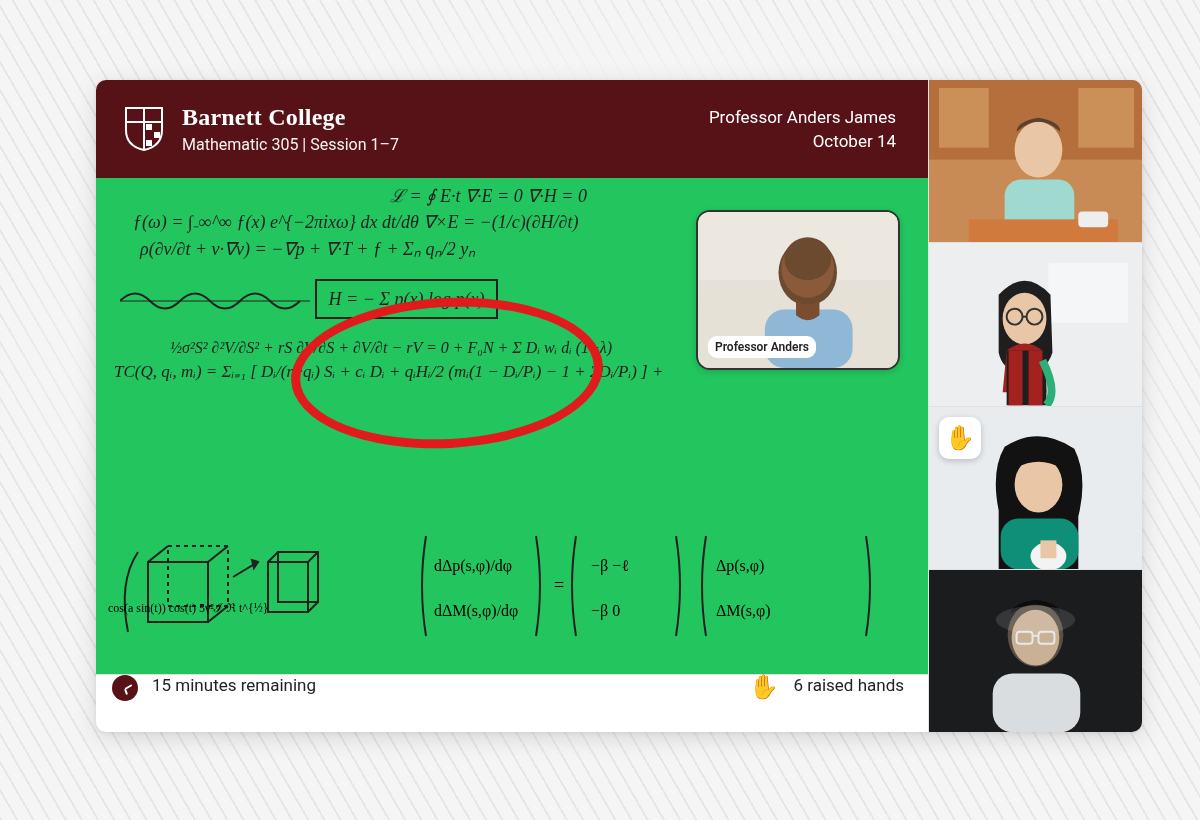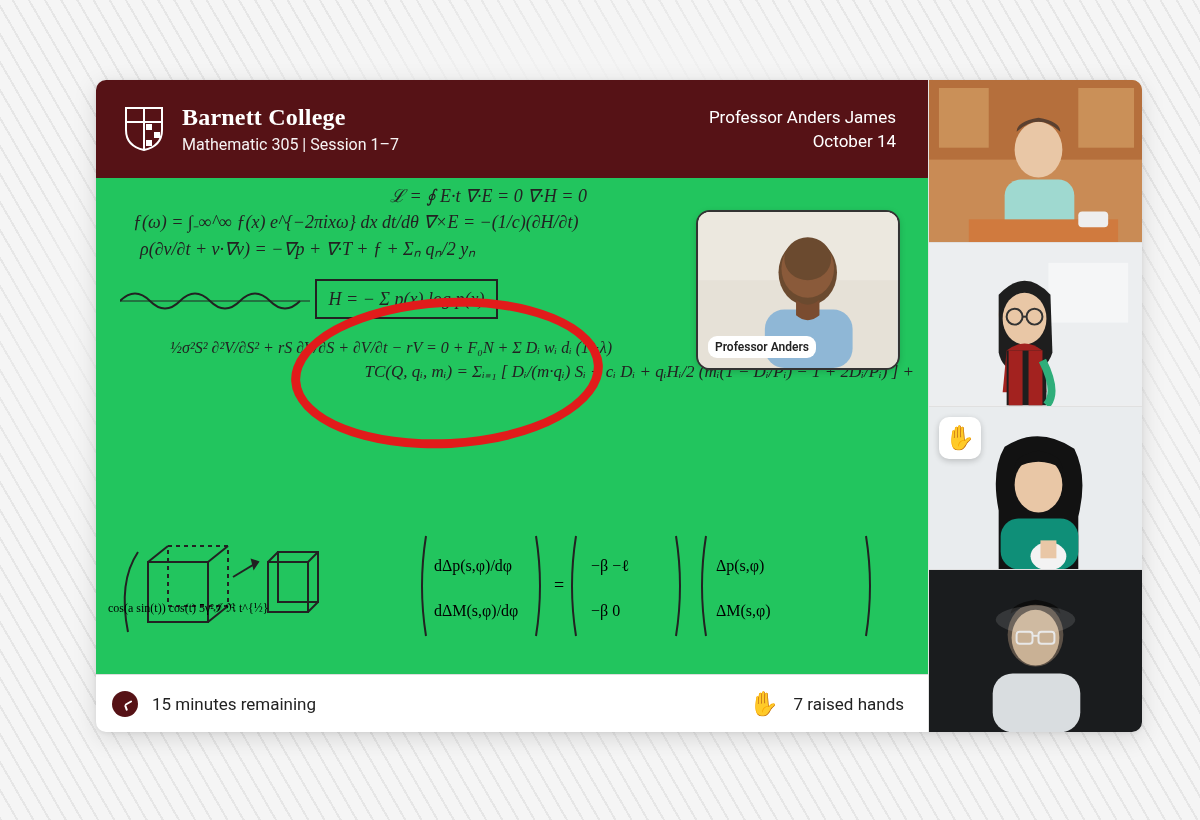--- a/index.html
+++ b/index.html
@@ -153,21 +153,21 @@
     font-size: 12px;
     font-weight: 600;
     border-radius: 9px;
     color: #222;
   }
   
   .footer {
     border-top: 1px solid #ddd;
     height: 58px;
     display: flex;
-    align-items: center;
+    align-items: flex-start;
     padding: 0 24px 0 16px;
     font-size: 17px;
     color: #222;
     gap: 14px;
   }
   .footer .spacer { flex: 1; }
   .clock-icon {
     width: 26px;
     height: 26px;
     border-radius: 50%;
@@ -255,21 +255,21 @@
         <div class="eq" style="margin-left:23px;">ƒ(ω) = ∫₋∞^∞ ƒ(x) e^{−2πixω} dx   dt/dθ   ∇×E = −(1/c)(∂H/∂t)</div>
         <div class="eq" style="margin-left:30px;">ρ(∂v/∂t + v·∇v) = −∇p + ∇·T + ƒ   +  Σₙ qₙ/2   yₙ</div>
         <div class="eq" style="margin-left:10px;">
           <svg class="wave" viewBox="0 0 190 30">
               <path d="M0 15 Q15 0 30 15 T60 15 T90 15 T120 15 T150 15 T180 15" fill="none" stroke="#222" stroke-width="2"></path>
               <line x1="0" y1="15" x2="190" y2="15" stroke="#222" stroke-width="1"></line>
             </svg>
           <span class="boxed">H = − Σ p(x) log p(x)</span>
         </div>
         <div class="eq" style="margin-left:60px;font-size:16px;">½σ²S² ∂²V/∂S² + rS ∂V/∂S + ∂V/∂t − rV = 0   + F₀N + Σ Dᵢ wᵢ dᵢ (1+λ)</div>
-        <div class="eq" style="margin-left:4px;font-size:17px;text-align:right;">TC(Q, qᵢ, mᵢ) = Σᵢ₌₁ [ Dᵢ/(m·qᵢ) Sᵢ + cᵢ Dᵢ + qᵢHᵢ/2 (mᵢ(1 − Dᵢ/Pᵢ) − 1 + 2Dᵢ/Pᵢ) ] +</div>
+        <div class="eq" style="margin-left:4px;font-size:17px;">TC(Q, qᵢ, mᵢ) = Σᵢ₌₁ [ Dᵢ/(m·qᵢ) Sᵢ + cᵢ Dᵢ + qᵢHᵢ/2 (mᵢ(1 − Dᵢ/Pᵢ) − 1 + 2Dᵢ/Pᵢ) ] +</div>
       </div>
 
       <div class="red-highlight"></div>
 
       <svg class="cube-sketch" viewBox="0 0 230 140">
         <g stroke="#222" stroke-width="2" fill="none">
           <path d="M40 40 L100 40 L100 100 L40 100 Z"></path>
           <path d="M60 24 L120 24 L120 84 L60 84 Z" stroke-dasharray="4 4"></path>
           <line x1="40" y1="40" x2="60" y2="24"></line>
           <line x1="100" y1="40" x2="120" y2="24"></line>
@@ -318,21 +318,21 @@
         </svg>
         <div class="pip-label">Professor Anders</div>
       </div>
     </div>
 
     <div class="footer">
       <span class="clock-icon"></span>
       <span>15 minutes remaining</span>
       <span class="spacer"></span>
       <span class="hand-icon">✋</span>
-      <span>7 raised hands</span>
+      <span>6 raised hands</span>
     </div>
   </div>
 
   <div class="sidebar">
     <div class="thumb">
       <svg viewBox="0 0 214 163">
         <rect width="214" height="163" fill="#c98b55"></rect>
         <rect x="0" y="0" width="214" height="80" fill="#b56f3c"></rect>
         <rect x="10" y="8" width="50" height="60" fill="#d9a66b" opacity="0.6"></rect>
         <rect x="150" y="8" width="56" height="60" fill="#d9a66b" opacity="0.6"></rect>

